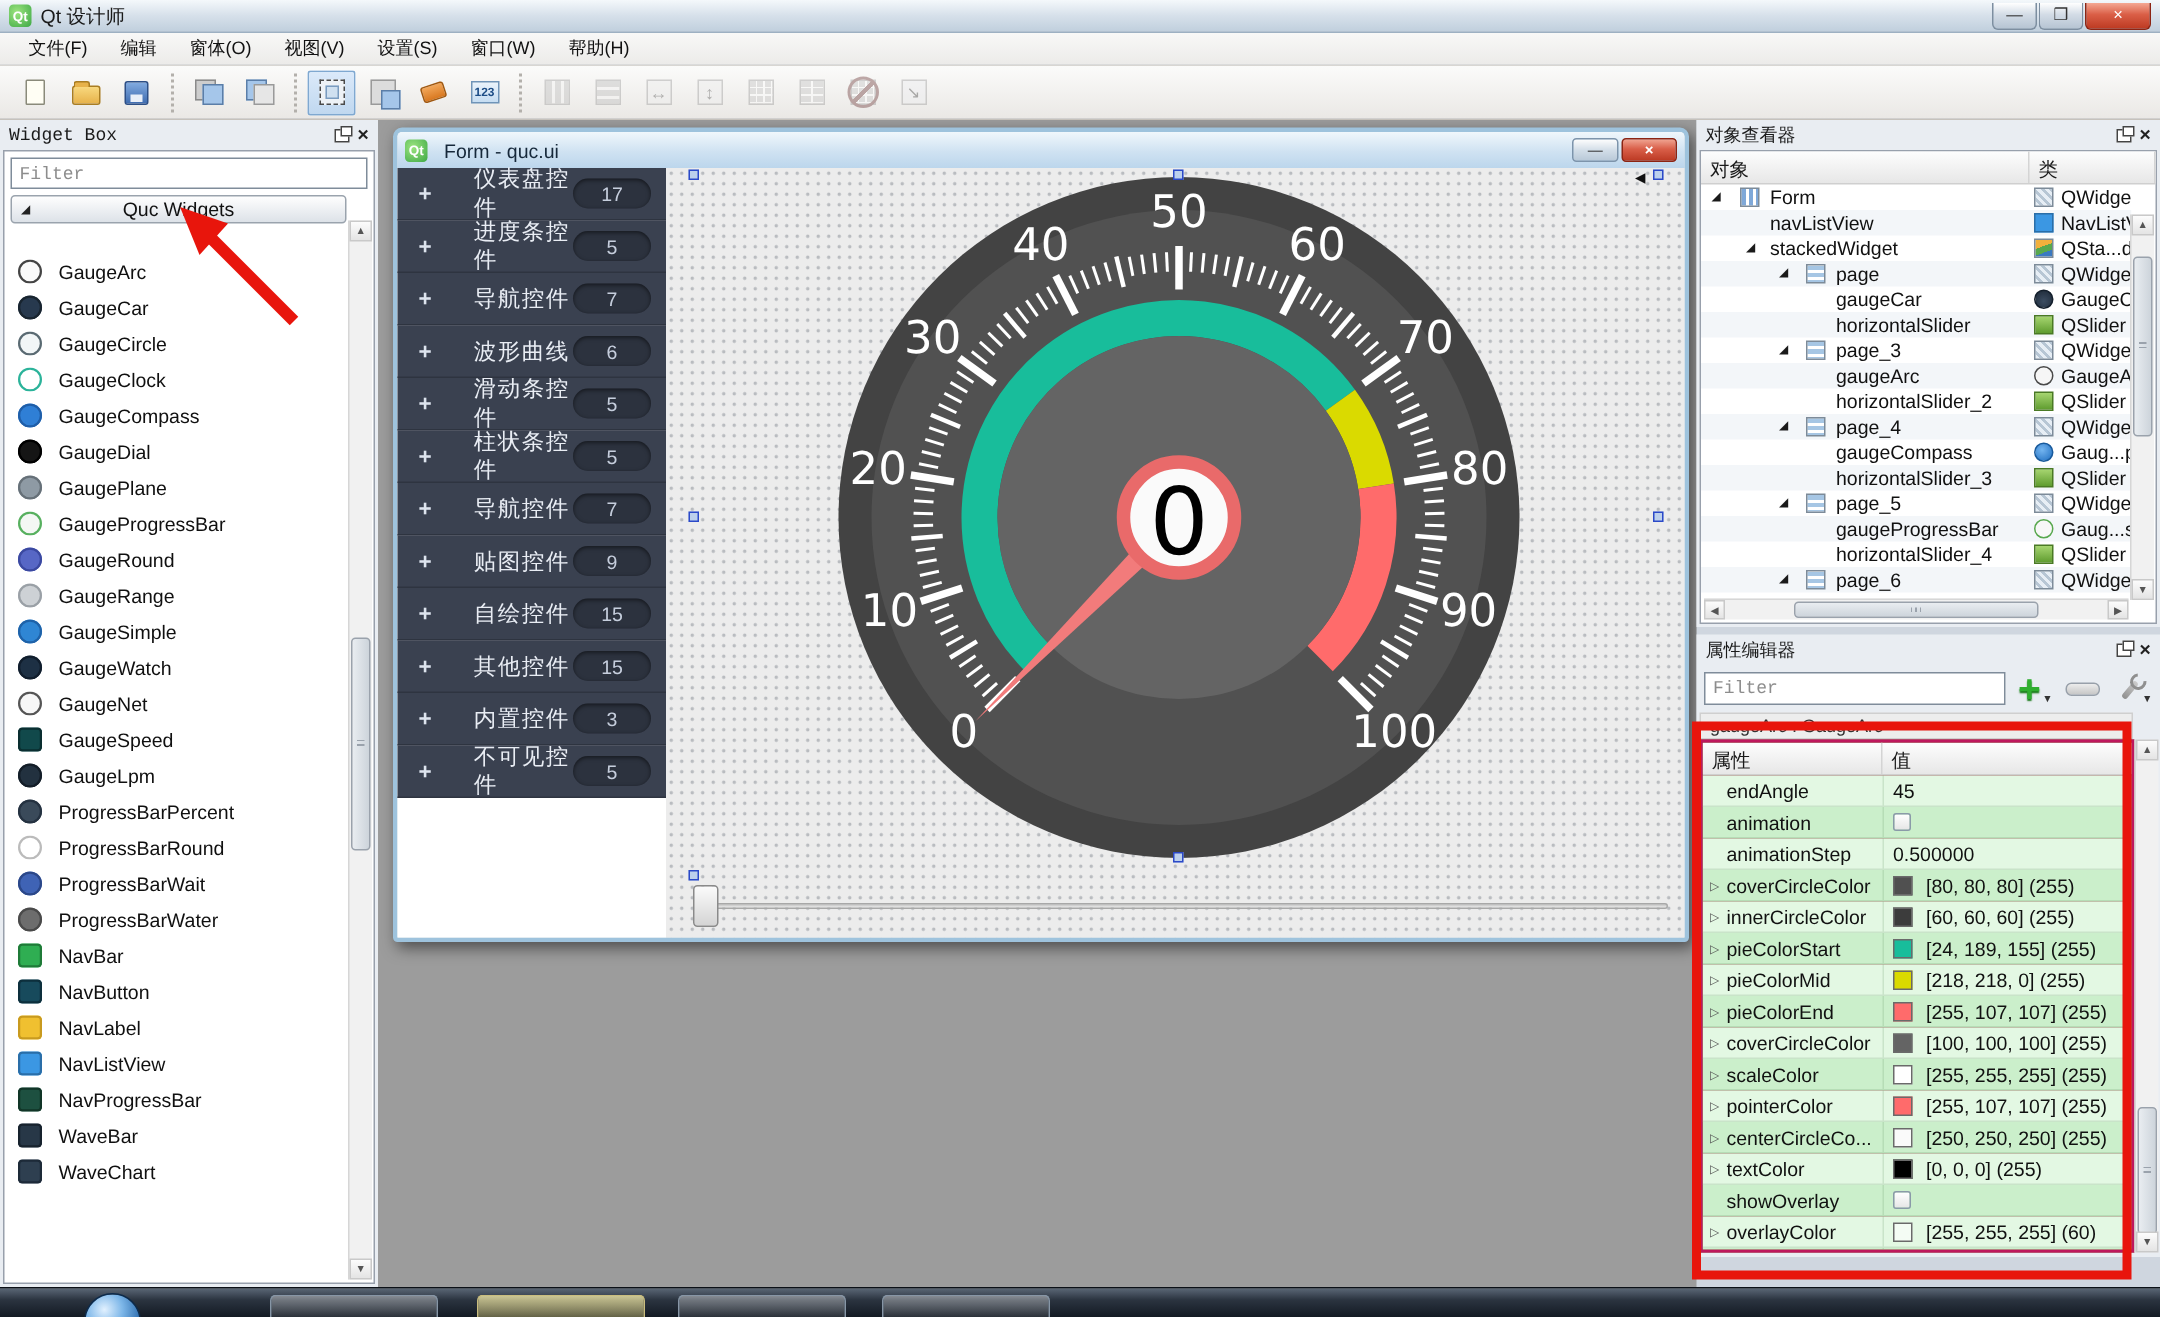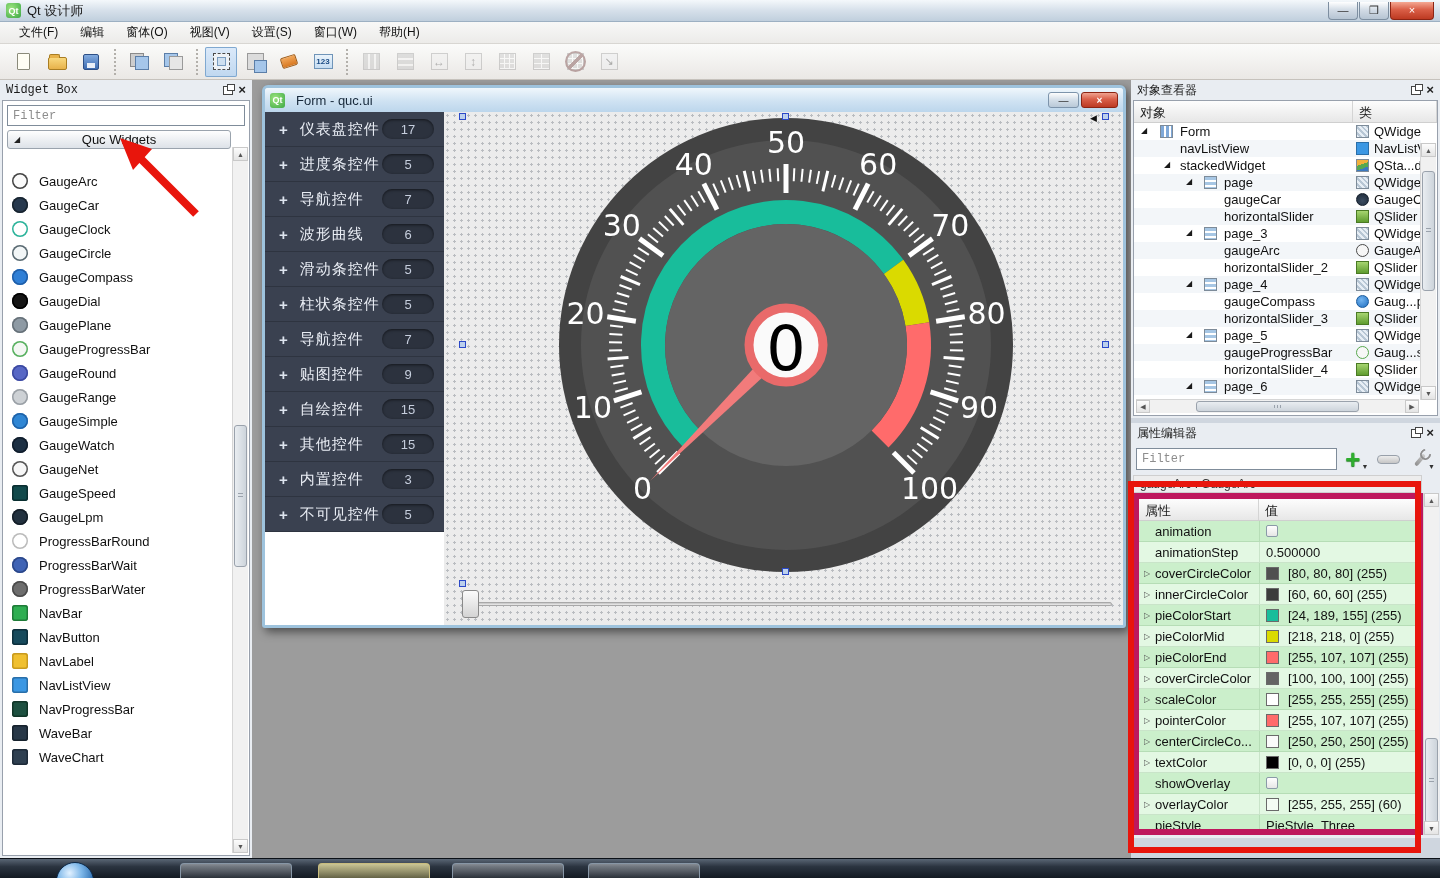--- a/index.html
+++ b/index.html
@@ -99,21 +99,21 @@
                  background:linear-gradient(#f0f7fc,#cfe2f2 55%,#bcd6ec)}
   .form-title{font-size:13px;color:#16283a;margin-left:5px}
   .form-controls{margin-left:auto;display:flex;gap:2px}
   .fwin-btn{width:31px;height:16px;border:1px solid #7d94ab;border-radius:3px;display:flex;align-items:center;justify-content:center;
             font-size:10px;color:#333;background:linear-gradient(#fdfdfd,#d3dee8 50%,#b9c9d8)}
   .fwin-btn.close{width:37px;background:linear-gradient(#f0a390,#d95f49 45%,#bc3a24);color:#fff;border-color:#8c2413;font-weight:bold}
   .form-content{position:absolute;left:0;top:24px;right:0;bottom:0;display:flex}
   .form-nav{width:179px;background:#fff;flex:none}
   .nav-item{height:35px;background:#3a4150;border-bottom:1px solid #2e3440;display:flex;align-items:center;color:#e9edf4}
   .nav-plus{margin-left:14px;font-size:15px;font-weight:bold;color:#dde4ee;line-height:1}
-  .nav-label{margin-left:12px;font-size:15px;letter-spacing:1px}
+  .nav-label{margin-left:28px;font-size:15px;letter-spacing:1px}
   .nav-badge{margin-left:auto;margin-right:10px;min-width:52px;height:20px;padding:0 8px;border-radius:10px;background:#2c323e;
              color:#c6cedd;font-size:13px;display:flex;align-items:center;justify-content:center;box-shadow:inset 0 1px 3px rgba(0,0,0,.55)}
   .form-canvas{position:relative;flex:1;overflow:hidden;background-color:#ececec;
                background-image:radial-gradient(circle,#b9bcc0 1px,transparent 1.4px);background-size:7px 7px}
   #gauge-svg{position:absolute;left:112px;top:3px;width:460px;height:460px}
   .sel-handle{position:absolute;width:7px;height:7px;background:#bcd0ec;border:1px solid #2b49c8;z-index:5}
   .tiny-arrow{position:absolute;font-size:9px;color:#111;z-index:5;line-height:1}
   .canvas-slider-groove{position:absolute;left:32px;top:490px;width:636px;height:4px;border:1px solid #a8a8a8;border-radius:2px;
                         background:linear-gradient(#c2c2c2,#ededed)}
   .canvas-slider-handle{position:absolute;left:18px;top:478px;width:17px;height:28px;border:1px solid #8a8a8a;border-radius:3px;
@@ -159,21 +159,21 @@
   .pe-plus{color:#2fae2f;font-size:26px;font-weight:bold;line-height:.8;margin-left:8px;text-shadow:0 1px 1px #1a7a1a}
   .mini-down{font-size:7px;color:#333;align-self:flex-end;margin:0 0 2px 1px}
   .pe-minus{width:23px;height:9px;margin-left:9px;border:1px solid #98a0aa;border-radius:4px;background:linear-gradient(#ececec,#c6c6c6)}
   .ic-wrench{position:relative;width:18px;height:18px;margin-left:10px}
   .ic-wrench::before{content:"";position:absolute;left:8px;top:3px;width:4px;height:14px;border-radius:2px;
                      background:linear-gradient(#cdcdcd,#8f8f8f);transform:rotate(40deg)}
   .ic-wrench::after{content:"";position:absolute;left:10px;top:-1px;width:7px;height:7px;border:2px solid #8f8f8f;border-radius:50%;
                     border-top-color:transparent;transform:rotate(40deg)}
   .pe-objbar{position:absolute;left:2px;right:18px;top:52px;height:18px;background:#ededed;border:1px solid #cfcfcf;
              font-size:12px;color:#333;padding:1px 6px;overflow:hidden;white-space:nowrap}
-  .pe-table{position:absolute;left:2px;right:17px;top:70px;bottom:3px;background:#7f1d1d;border:6px solid #be185d;overflow:hidden}
+  .pe-table{position:absolute;left:2px;right:17px;top:70px;bottom:3px;background:#7f1d1d;border:2px solid #be185d;overflow:hidden}
   .pe-row{height:21px;display:flex;align-items:center;font-size:13px;border-bottom:1px solid rgba(110,160,110,.22)}
   .pe-row.alt{background:#cbefcb}.pe-row.base{background:#e3f8e3}
   .pe-exp{width:16px;padding-left:5px;font-size:8px;color:#555;flex:none}
   .pe-name{width:104px;white-space:nowrap;overflow:hidden;flex:none}
   .pe-val{flex:1;display:flex;align-items:center;padding-left:6px;border-left:1px solid rgba(110,160,110,.22);height:100%}
   .pe-swatch{width:13px;height:13px;border:1px solid #6a6a6a;margin-right:9px;flex:none}
   .pe-check{width:12px;height:12px;border:1px solid #8a9aa8;border-radius:2px;background:linear-gradient(#fff,#e6e6e6)}
   .pe-vtext{white-space:nowrap}
   .pe-vscroll{position:absolute;right:1px;top:70px;bottom:3px;width:16px}
 
@@ -288,28 +288,28 @@
       <div class="wb-list" id="wb-list">
           <div class="wb-item">
             <span class="wb-ic" style="background: rgb(250, 250, 250); border-radius: 50%; box-shadow: rgb(68, 68, 68) 0px 0px 0px 1.5px inset;"></span>
             <span class="wb-label">GaugeArc</span>
           </div>
           <div class="wb-item">
             <span class="wb-ic" style="background: rgb(39, 57, 78); border-radius: 50%; box-shadow: rgb(24, 36, 47) 0px 0px 0px 1.5px inset;"></span>
             <span class="wb-label">GaugeCar</span>
           </div>
           <div class="wb-item">
+            <span class="wb-ic" style="background: rgb(242, 246, 247); border-radius: 50%; box-shadow: rgb(90, 106, 114) 0px 0px 0px 1.5px inset;"></span>
+            <span class="wb-label">GaugeCircle</span>
+          </div>
+          <div class="wb-item">
             <span class="wb-ic" style="background: rgb(255, 255, 255); border-radius: 50%; box-shadow: rgb(43, 179, 154) 0px 0px 0px 1.5px inset;"></span>
             <span class="wb-label">GaugeClock</span>
           </div>
           <div class="wb-item">
-            <span class="wb-ic" style="background: rgb(242, 246, 247); border-radius: 50%; box-shadow: rgb(90, 106, 114) 0px 0px 0px 1.5px inset;"></span>
-            <span class="wb-label">GaugeCircle</span>
-          </div>
-          <div class="wb-item">
             <span class="wb-ic" style="background: rgb(47, 127, 214); border-radius: 50%; box-shadow: rgb(31, 94, 168) 0px 0px 0px 1.5px inset;"></span>
             <span class="wb-label">GaugeCompass</span>
           </div>
           <div class="wb-item">
             <span class="wb-ic" style="background: rgb(21, 21, 21); border-radius: 50%; box-shadow: rgb(0, 0, 0) 0px 0px 0px 1.5px inset;"></span>
             <span class="wb-label">GaugeDial</span>
           </div>
           <div class="wb-item">
             <span class="wb-ic" style="background: rgb(142, 154, 164); border-radius: 50%; box-shadow: rgb(102, 112, 120) 0px 0px 0px 1.5px inset;"></span>
             <span class="wb-label">GaugePlane</span>
@@ -338,20 +338,24 @@
             <span class="wb-ic" style="background: rgb(247, 247, 247); border-radius: 50%; box-shadow: rgb(85, 85, 85) 0px 0px 0px 1.5px inset;"></span>
             <span class="wb-label">GaugeNet</span>
           </div>
           <div class="wb-item">
             <span class="wb-ic" style="background: rgb(17, 73, 75); border-radius: 3px; box-shadow: rgb(10, 46, 48) 0px 0px 0px 1.5px inset;"></span>
             <span class="wb-label">GaugeSpeed</span>
           </div>
           <div class="wb-item">
             <span class="wb-ic" style="background: rgb(34, 49, 63); border-radius: 50%; box-shadow: rgb(19, 29, 39) 0px 0px 0px 1.5px inset;"></span>
             <span class="wb-label">GaugeLpm</span>
+          </div>
+          <div class="wb-item">
+            <span class="wb-ic" style="background: rgb(58, 74, 90); border-radius: 50%; box-shadow: rgb(37, 50, 65) 0px 0px 0px 1.5px inset;"></span>
+            <span class="wb-label">ProgressBarPercent</span>
           </div>
           <div class="wb-item">
             <span class="wb-ic" style="background: rgb(255, 255, 255); border-radius: 50%; box-shadow: rgb(187, 187, 187) 0px 0px 0px 1.5px inset;"></span>
             <span class="wb-label">ProgressBarRound</span>
           </div>
           <div class="wb-item">
             <span class="wb-ic" style="background: rgb(63, 99, 181); border-radius: 50%; box-shadow: rgb(43, 71, 136) 0px 0px 0px 1.5px inset;"></span>
             <span class="wb-label">ProgressBarWait</span>
           </div>
           <div class="wb-item">
@@ -750,20 +754,27 @@
       <span class="ic-wrench"></span>
         <span class="mini-down">▼</span>
     </div>
     <div class="pe-objbar">gaugeArc : GaugeArc</div>
     <div class="pe-table">
       <div class="grid-cols">
         <div class="grid-col" style="width:120px">属性</div>
         <div class="grid-col" style="flex:1">值</div>
       </div>
       <div id="pe-rows">
+          <div class="pe-row base">
+            <span class="pe-exp"></span>
+            <span class="pe-name">endAngle</span>
+            <span class="pe-val">
+              <span class="pe-vtext">45</span>
+            </span>
+          </div>
           <div class="pe-row alt">
             <span class="pe-exp"></span>
             <span class="pe-name">animation</span>
             <span class="pe-val">
               <span class="pe-check"></span>
             </span>
           </div>
           <div class="pe-row base">
             <span class="pe-exp"></span>
             <span class="pe-name">animationStep</span>

